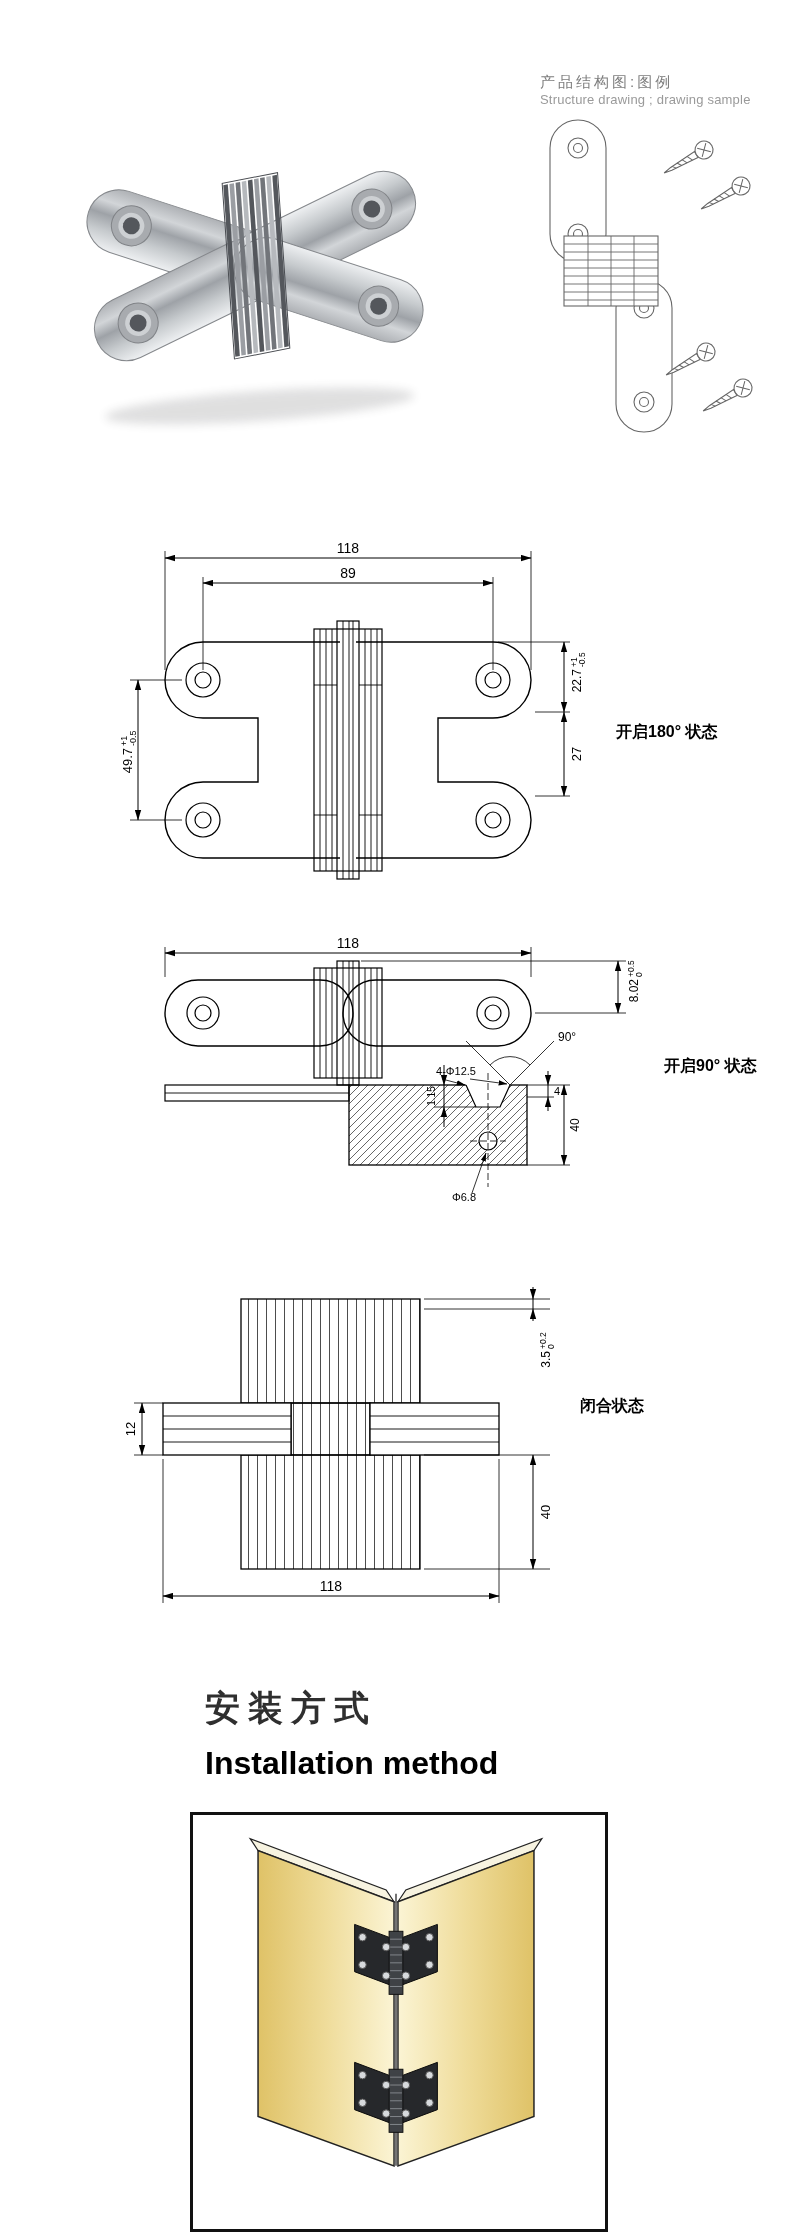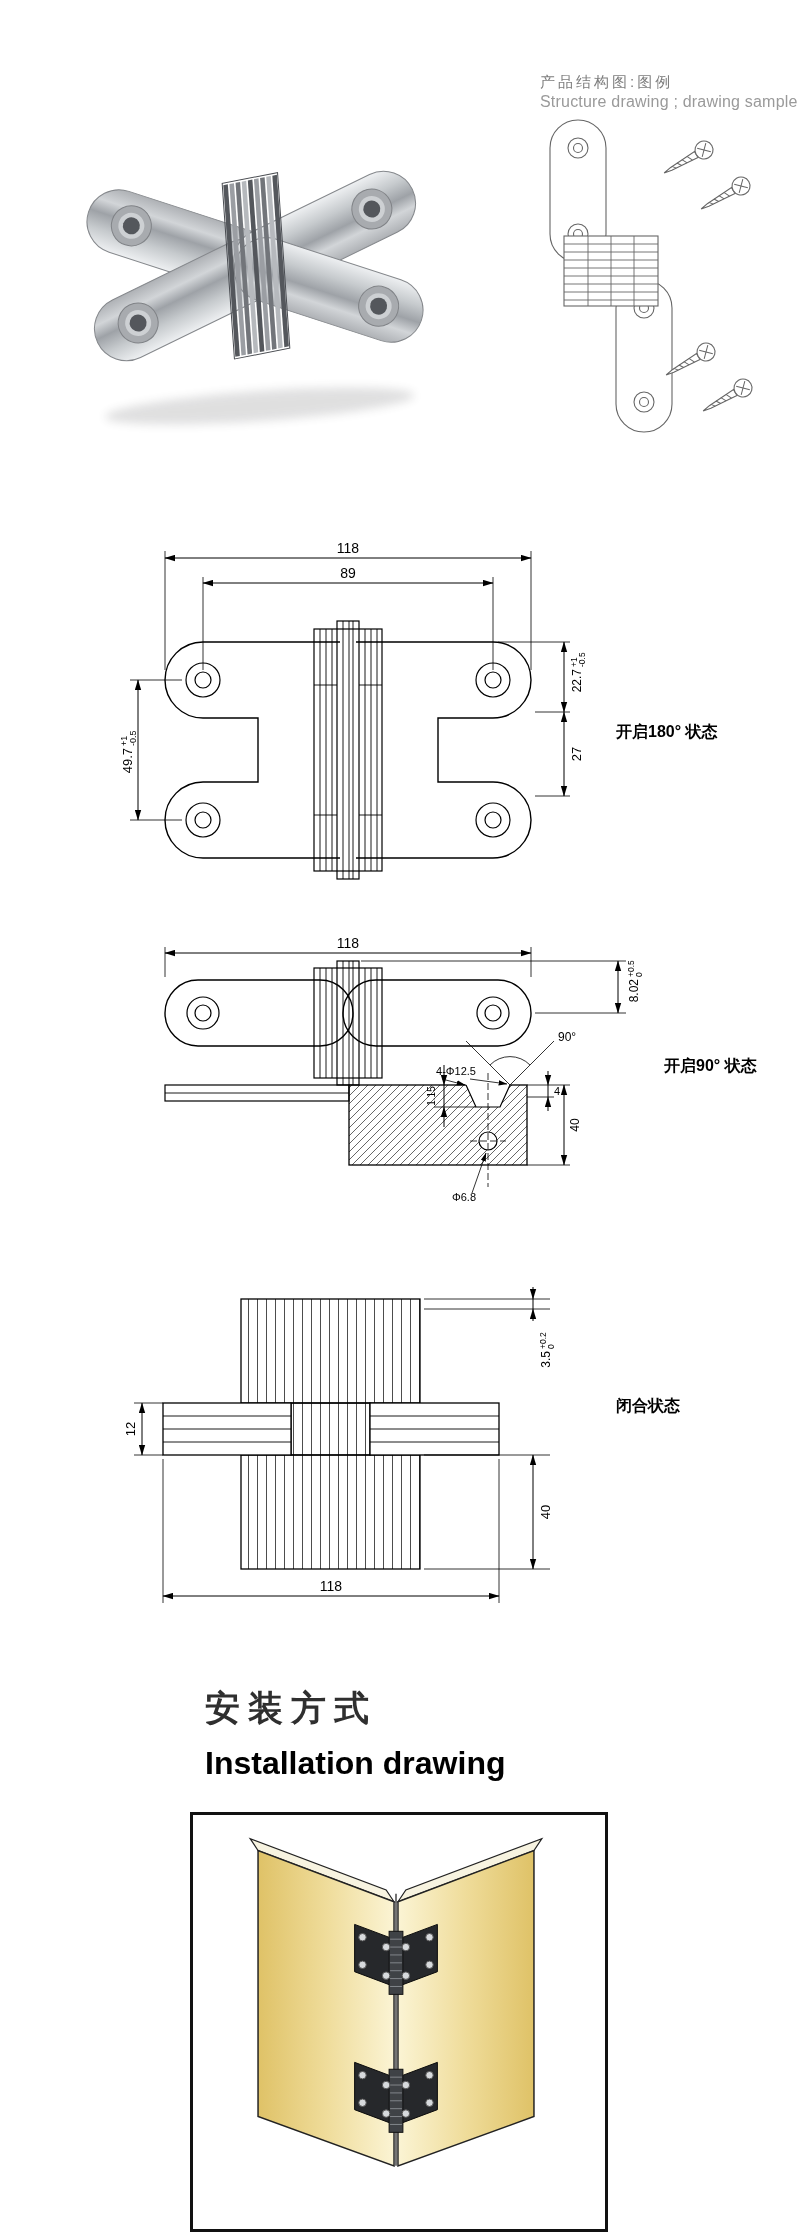--- a/index.html
+++ b/index.html
@@ -2,21 +2,21 @@
 <html><head>
 <meta charset="utf-8">
 <style>
   html,body{margin:0;padding:0;background:#fff;}
   .page{position:relative;width:800px;height:2239px;background:#fff;overflow:hidden;
         font-family:"Liberation Sans","DejaVu Sans",sans-serif;color:#000;margin-top:40px;}
   .abs{position:absolute;}
   
   .struct-header{position:absolute;left:540px;top:33px;line-height:1.25;}
   .struct-header .cn{font-size:15px;color:#7d7d7d;letter-spacing:3px;}
-  .struct-header .en{font-size:16px;color:#9a9a9a;letter-spacing:0.2px;}
+  .struct-header .en{font-size:13px;color:#9a9a9a;letter-spacing:0.2px;}
   
   .state-label{position:absolute;font-size:16px;font-weight:bold;color:#000;white-space:nowrap;}
   
   .inst-cn{position:absolute;left:205px;top:1645px;font-size:35px;font-weight:700;
            color:#2f2f2f;letter-spacing:8px;}
   .inst-en{position:absolute;left:205px;top:1705px;font-size:32px;font-weight:800;color:#000;}
   .inst-box{position:absolute;left:190px;top:1772px;width:412px;height:414px;
             border:3px solid #111;background:#fff;}
   
   svg text{font-family:"Liberation Sans","DejaVu Sans",sans-serif;fill:#000;}
@@ -366,24 +366,24 @@
         <text x="0" y="3" text-anchor="middle" font-size="13">40</text>
       </g>
     </g>
     <g>
       <line class="ext" x1="45" y1="174" x2="45" y2="318"></line>
         <line class="ext" x1="381" y1="174" x2="381" y2="318"></line>
       <line class="dim" x1="45" y1="311" x2="381" y2="311" marker-start="url(#ar3)" marker-end="url(#ar3)"></line>
       <text x="213" y="306" text-anchor="middle" font-size="14">118</text>
     </g>
   </svg>
-  <div class="state-label" style="left:616px;top:1356px;">闭合状态</div>
+  <div class="state-label" style="left:580px;top:1356px;">闭合状态</div>
 
   <div class="inst-cn">安装方式</div>
-  <div class="inst-en">Installation drawing</div>
+  <div class="inst-en">Installation method</div>
 
   <div class="inst-box">
     <svg width="406" height="408" viewBox="0 0 412 414">
       <defs>
         <linearGradient id="gR" x1="0" y1="0" x2="1" y2="0">
           <stop offset="0" stop-color="#fbf4d4"></stop>
             <stop offset="0.5" stop-color="#efdc9a"></stop>
           <stop offset="1" stop-color="#dfc267"></stop>
         </linearGradient>
         <linearGradient id="gL" x1="1" y1="0" x2="0" y2="0">

